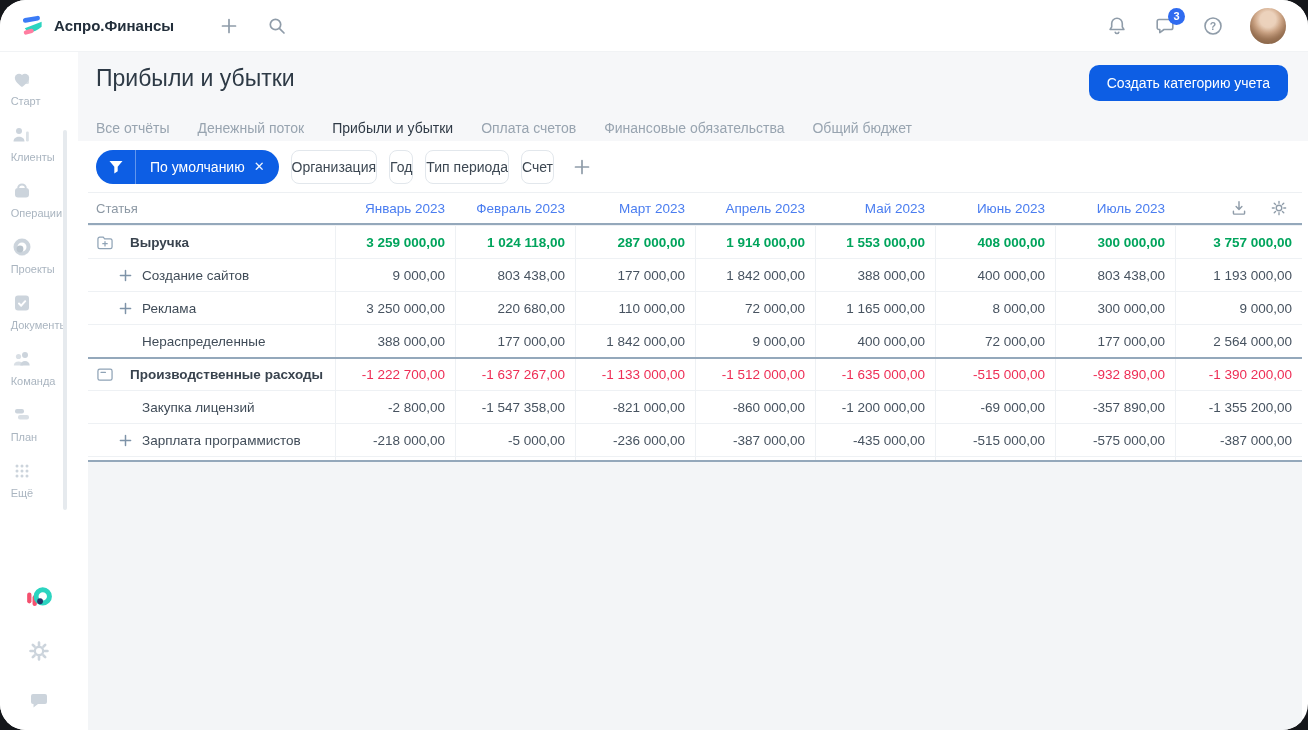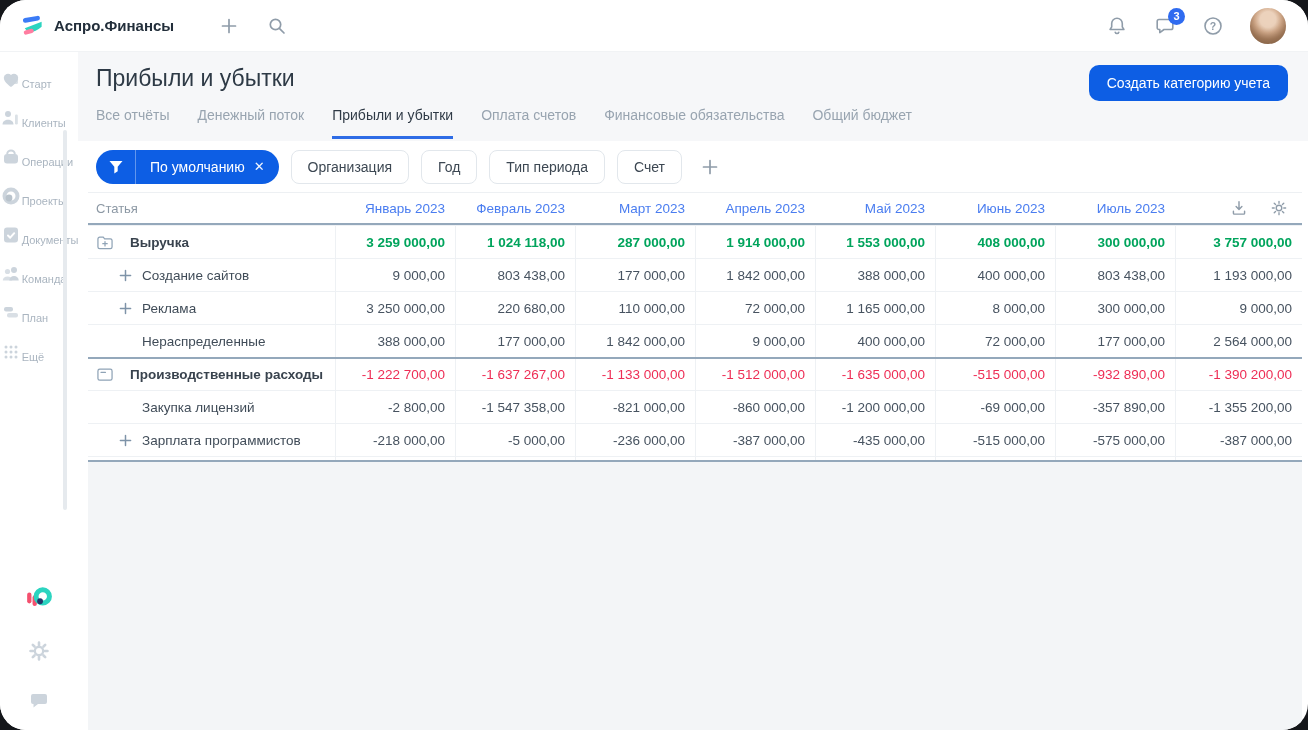--- a/index.html
+++ b/index.html
@@ -17,41 +17,41 @@
   .tb-left-icons{display:flex;gap:26px;margin-left:44px}
   .tb-right{margin-left:auto;display:flex;align-items:center;gap:26px}
   .badge{position:absolute;top:-7px;right:-9px;min-width:17px;height:17px;border-radius:9px;background:#2f6bf0;color:#fff;
          font-size:11px;display:flex;align-items:center;justify-content:center;font-weight:700;padding:0 3px}
   .avatar{width:36px;height:36px;border-radius:50%;cursor:pointer;
     background:radial-gradient(circle at 50% 32%,#ecd2bc 0 26%,#d3ab8c 44%,#a97f60 66%,#7c5a41 100%);
     box-shadow:inset 0 -8px 10px rgba(120,90,60,.35)}
   
   .bodyrow{display:flex;height:678px}
   .sidebar{width:78px;background:#fff;display:flex;flex-direction:column;align-items:center;padding-top:16px;position:relative;flex:0 0 78px}
-  .side-item{display:flex;flex-direction:row;align-items:flex-end;margin-bottom:17px;cursor:pointer}
+  .side-item{display:flex;flex-direction:column;align-items:flex-start;gap:5px;margin-bottom:17px;cursor:pointer}
   .side-item span{font-size:11px;color:#aab5c0}
   .side-foot{margin-top:auto;display:flex;flex-direction:column;align-items:center;gap:28px;padding-bottom:18px}
   .side-scroll{position:absolute;right:11px;top:78px;width:4px;height:380px;border-radius:2px;background:#e6eaee}
   .content{flex:1;display:flex;flex-direction:column;min-width:0}
   
   .head{background:var(--band);padding:13px 20px 0 18px;height:89px}
   .head-top{display:flex;align-items:flex-start}
   .page-title{font-size:23px;font-weight:500;color:#2e3a46;margin:0}
   .create-btn{margin-left:auto;background:var(--accent);color:#fff;border:none;border-radius:10px;height:36px;
     padding:0 18px;font-size:14px;font-weight:500;cursor:pointer;font-family:inherit}
-  .tabs{display:flex;gap:28px;margin-top:6px}
+  .tabs{display:flex;gap:28px;margin-top:19px}
   .tab{font-size:14px;color:#98a4b0;padding-bottom:13px;cursor:pointer;border-bottom:3px solid transparent}
   .tab.active{color:#2f3a46;border-bottom-color:#2e6ce6}
   
   .filters{height:51px;display:flex;align-items:center;gap:12px;padding-left:18px;background:#fff}
   .fblue{display:flex;align-items:stretch;height:34px;background:var(--accent);border-radius:17px;color:#fff;cursor:pointer;overflow:hidden}
   .fblue .seg-ic{width:40px;display:flex;align-items:center;justify-content:center;border-right:1px solid rgba(255,255,255,.35)}
   .fblue .seg-lb{display:flex;align-items:center;gap:9px;padding:0 14px;font-size:14px}
   .fblue .x{font-size:13px;opacity:.95}
-  .chip{height:34px;border:1px solid #e2e7ec;border-radius:8px;background:#fff;padding:0 16px;font-size:14px;color:#3c4752;
+  .chip{height:34px;border:1px solid #e2e7ec;border-radius:8px;background:#fff;padding:0 0;font-size:14px;color:#3c4752;
     display:flex;align-items:center;cursor:pointer;font-family:inherit}
   .addf{margin-left:6px;cursor:pointer;display:flex}
   
   .tablewrap{margin:0 6px 0 10px;flex:1;display:flex;flex-direction:column;overflow:hidden}
   .trow{display:grid;grid-template-columns:247px repeat(7,120px) minmax(0,1fr);height:33px;flex:0 0 33px;
     align-items:stretch;border-top:1px solid var(--lightline)}
   .trow.sep{border-top:2px solid var(--heavyline)}
   .thead{border-top:1px solid #edf0f3;border-bottom:2px solid var(--heavyline)}
   .thead .hc{display:flex;align-items:center}
   .h-article{font-size:13px;color:#8c98a4;padding-left:8px}

